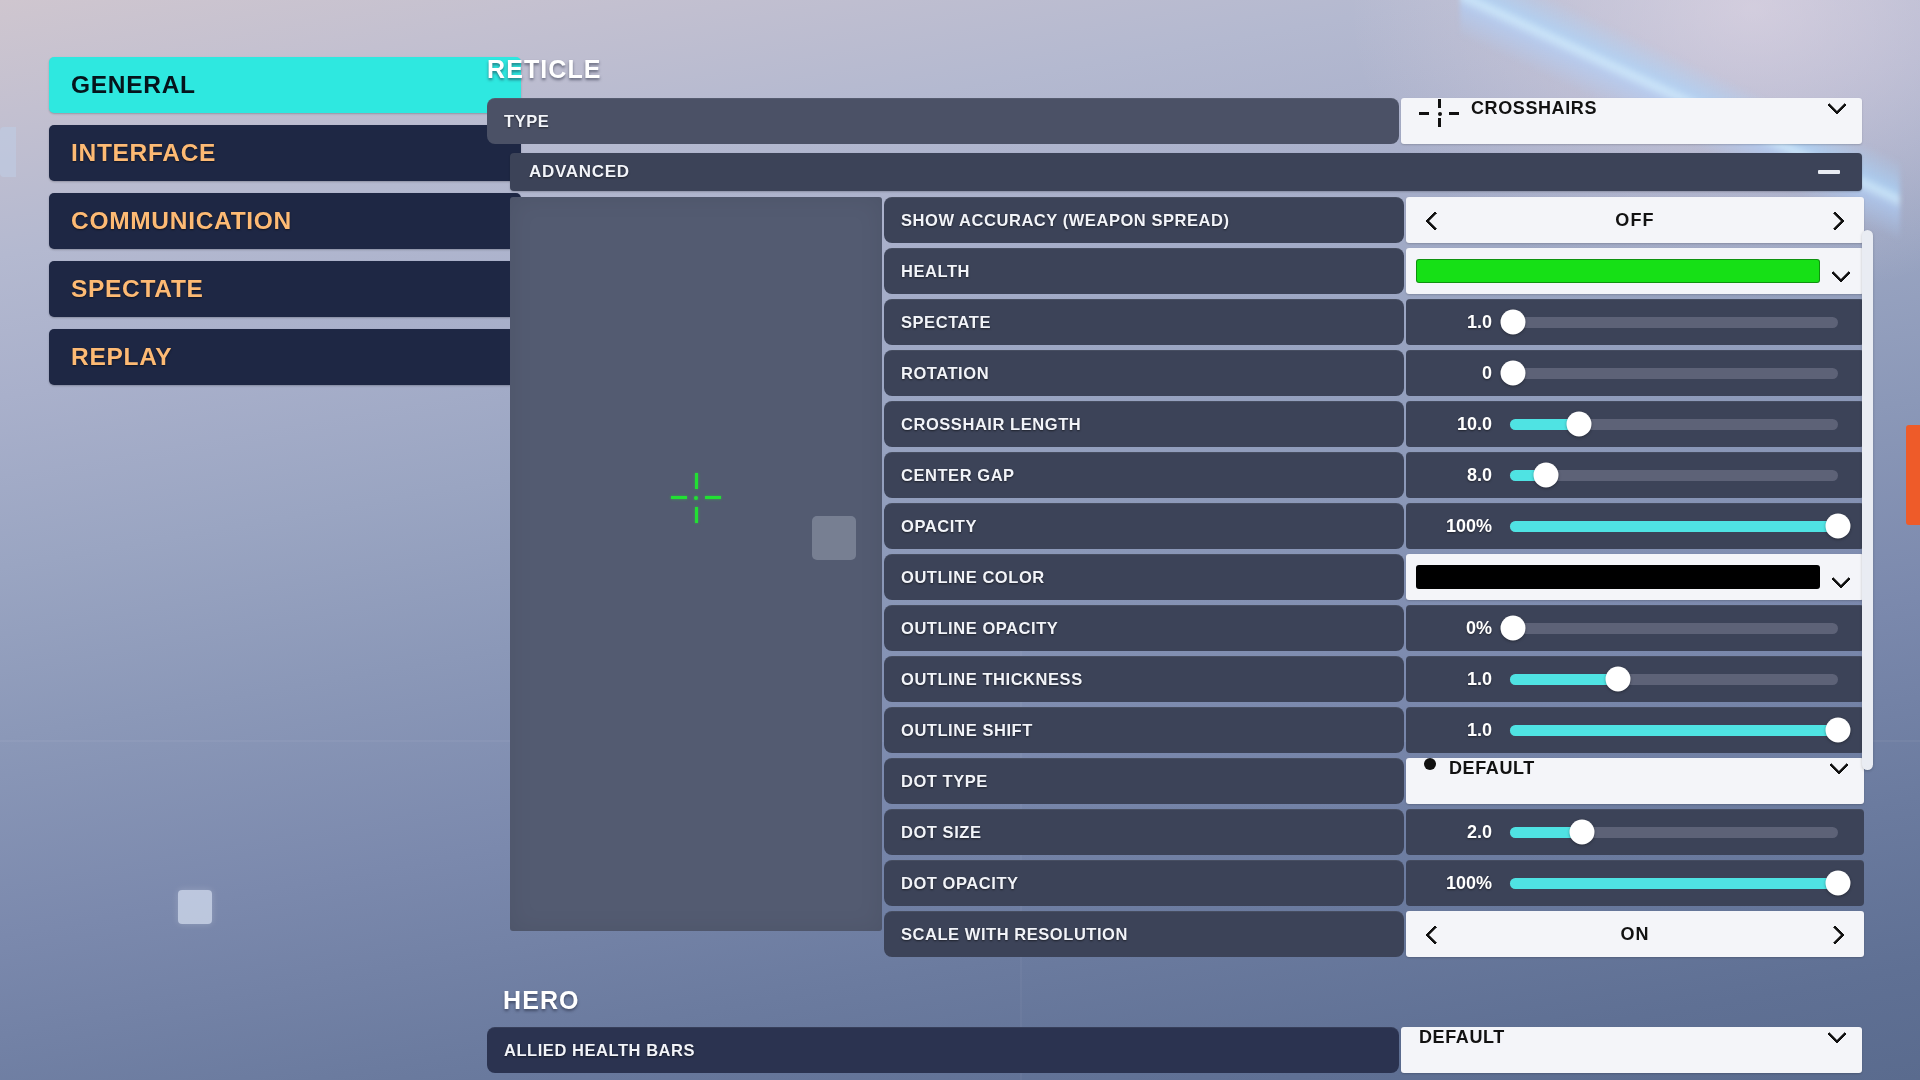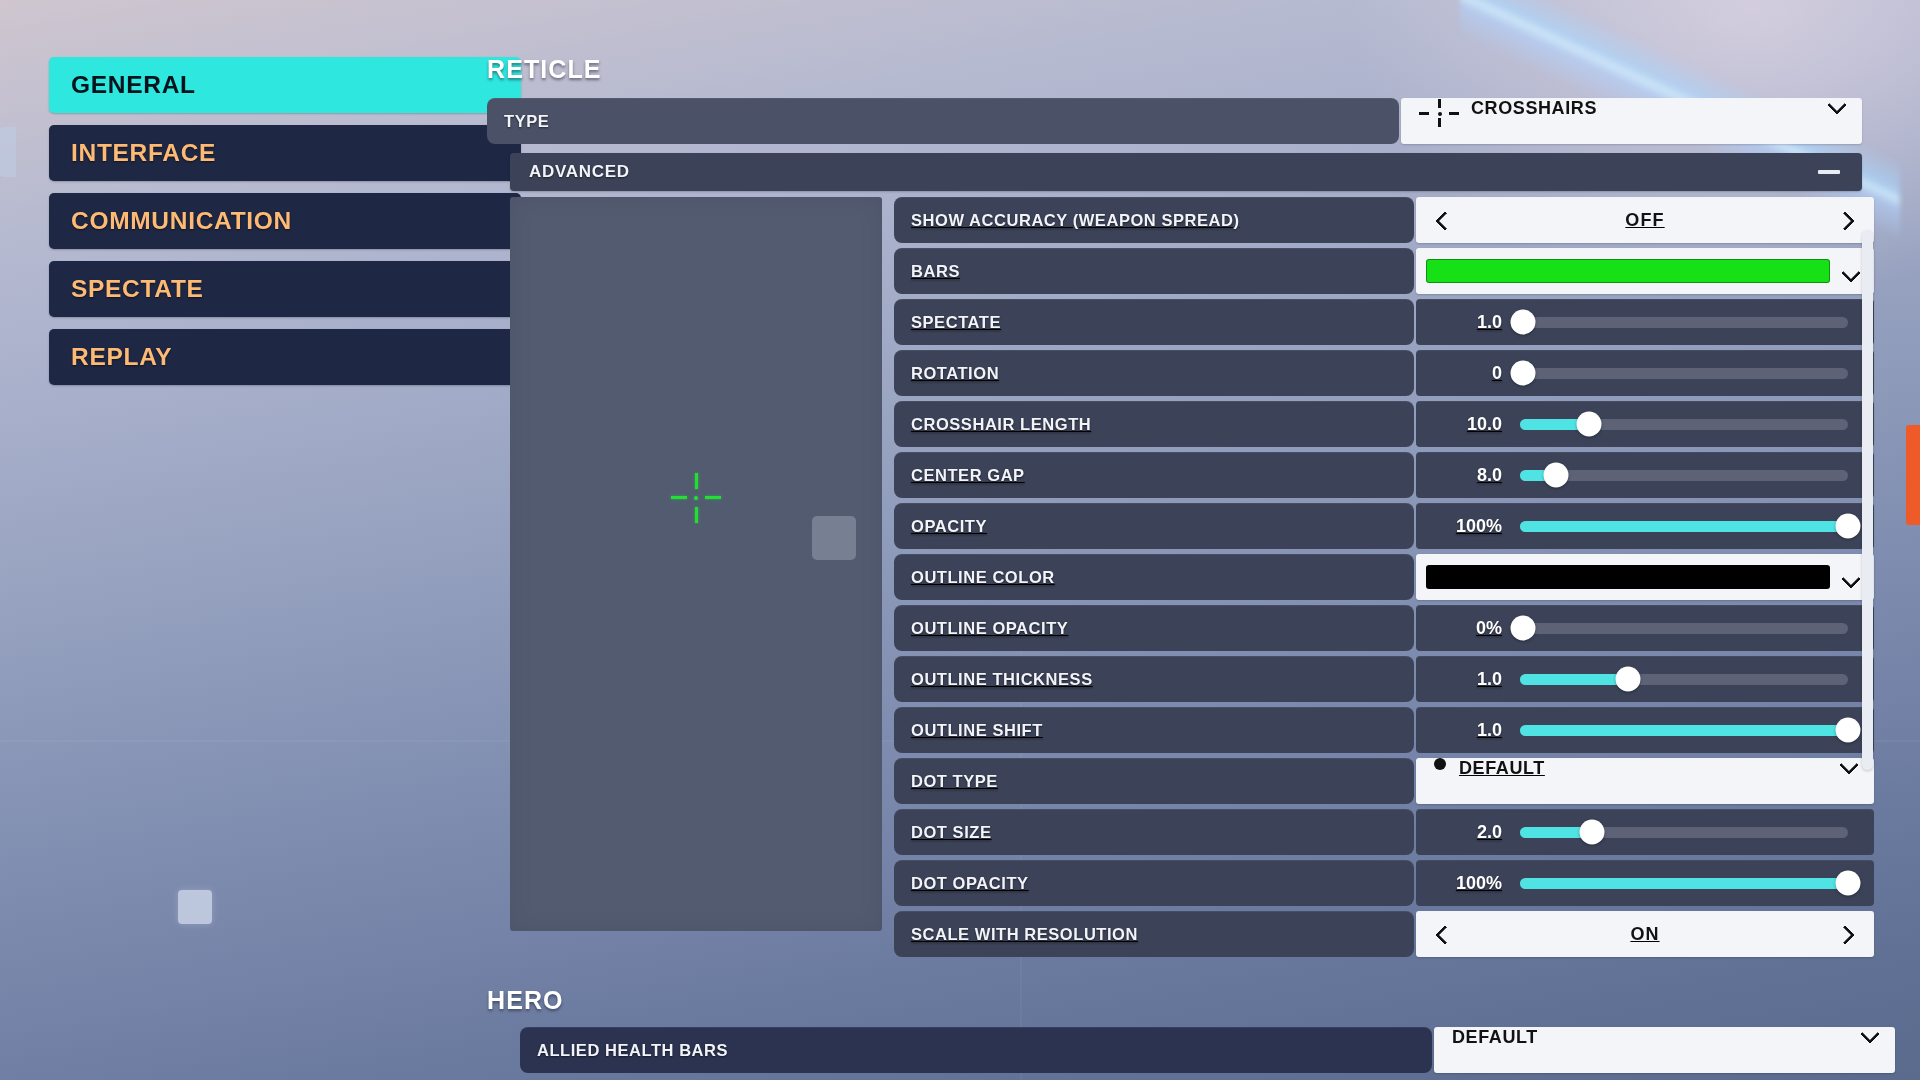--- a/index.html
+++ b/index.html
@@ -98,21 +98,21 @@
   #main { position:absolute; left:487px; top:0; width:1390px; height:1080px; }
 
   .section-title {
     color:#ffffff;
     font-size:25px;
     font-weight:bold;
     letter-spacing:1.1px;
     text-shadow:0 2px 3px rgba(30,35,55,.55);
   }
   #reticle-title { position:absolute; left:0px; top:55px; }
-  #hero-title    { position:absolute; left:0px; top:986px; }
+  #hero-title    { position:absolute; left:16px; top:986px; }
 
   
   .row {
     display:flex; align-items:stretch;
     height:46px;
     margin-bottom:5px;
   }
   .row-label {
     background:#4b5166;
     border-radius:8px;
@@ -225,21 +225,21 @@
   #preview-crosshair .p-l { left:0;      top:23.5px;width:16px; height:3px; }
   #preview-crosshair .p-r { right:0;     top:23.5px;width:16px; height:3px; }
   #preview-crosshair .p-dot{ left:23px;  top:23px;  width:4px;  height:4px; border-radius:50%; }
   #preview-box {
     position:absolute; left:302px; top:319px;
     width:44px; height:44px;
     background:rgba(226,231,243,.26);
     border-radius:5px;
   }
 
-  #options-col { flex:1; margin-left:12px;text-decoration:underline; }
+  #options-col { flex:1; margin-left:2px; }
   #options-col .row { width:980px; }
   #options-col .row .row-label { width:520px; }
 
   
   .ctl-arrows {
     flex:1; margin-left:2px;
     background:#f4f5f9;
     border-radius:3px;
     display:flex; align-items:center;
     padding:0 18px;
@@ -333,21 +333,21 @@
     cursor:pointer;
   }
   #page-scroll-accent {
     position:absolute; left:1906px; top:425px;
     width:14px; height:100px;
     background:#ee5b29;
     border-radius:3px 0 0 3px;
   }
 
   
-  #hero-row { position:absolute; left:0px; top:1027px; width:1375px;margin-left:33px; }
+  #hero-row { position:absolute; left:0px; top:1027px; width:1375px; }
   #hero-row .row-label { width:912px; background:#2b3350; }
   #hero-row .ctl-dropdown { background:#f4f5f9; }
 </style>
 </head>
 <body>
 
 <div id="bg-glow-tr"></div>
 <div id="bg-flare"></div>
 <div id="bg-hband"></div>
 <div id="bg-vband"></div>
@@ -414,21 +414,21 @@
       <div id="options-col">
           <div class="row">
             <div class="row-label dark">SHOW ACCURACY (WEAPON SPREAD)</div>
             <div class="ctl-arrows">
               <span class="arrow-chev left"></span>
               <span class="arrow-val">OFF</span>
               <span class="arrow-chev right"></span>
             </div>
           </div>
           <div class="row">
-            <div class="row-label dark">BARS</div>
+            <div class="row-label dark">HEALTH</div>
             <div class="ctl-color">
               <span class="swatch" style="background: rgb(22, 224, 22);"></span>
               <span class="chev-down"></span>
             </div>
           </div>
           <div class="row">
             <div class="row-label dark">SPECTATE</div>
             <div class="ctl-slider">
               <span class="slider-value">1.0</span>
               <span class="slider-track">

